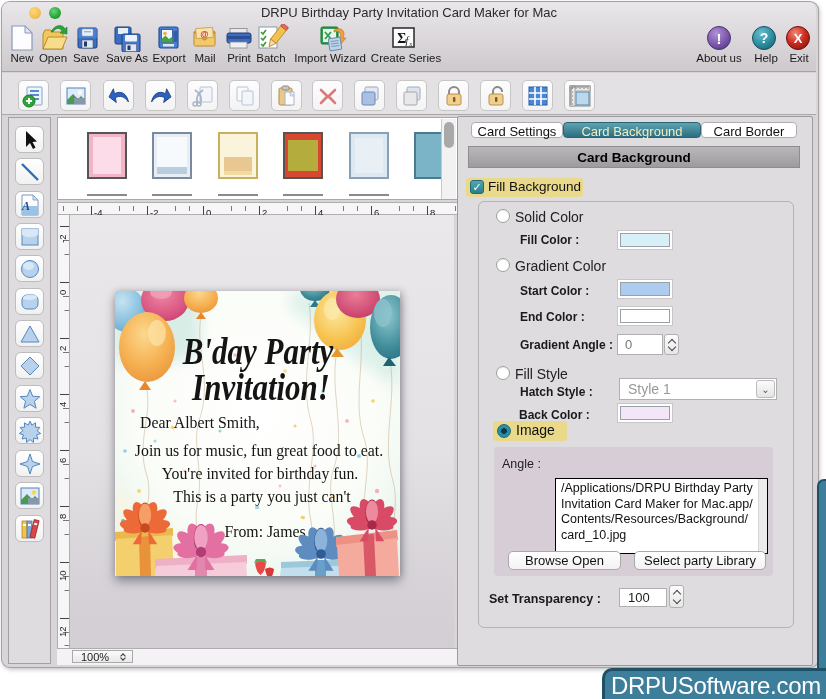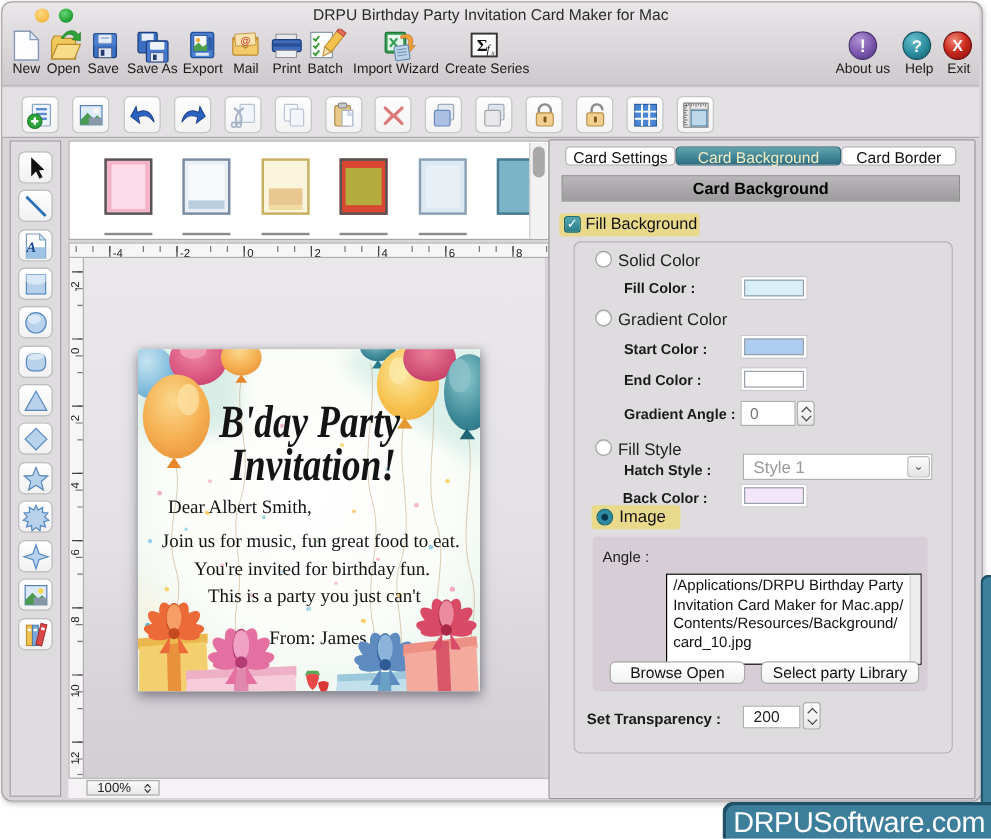--- a/index.html
+++ b/index.html
@@ -693,21 +693,21 @@
         <div style="position:absolute;left:4px;top:3px;width:14px;height:14px;border-radius:50%;background:radial-gradient(circle at 50% 50%, #0a3a50 0%, #0a3a50 30%, #2e8ca0 38%, #2e8ca0 100%);border:1px solid #1f6b77;"></div>
         <div style="position:absolute;left:23px;top:1px;font-size:14px;color:#111;">Image</div>
       </div>
       <div id="pathbox">
         <div style="position:absolute;left:8px;top:10px;font-size:12.5px;color:#222;">Angle :</div>
         <div id="pathta">/Applications/DRPU Birthday Party<br>Invitation Card Maker for Mac.app/<br>Contents/Resources/Background/<br>card_10.jpg<div class="gut"></div></div>
         <div class="pbtn" style="left:14px;top:104px;width:113px;">Browse Open</div>
         <div class="pbtn" style="left:140px;top:104px;width:132px;">Select party Library</div>
       </div>
       <div class="flabel" style="left:31px;top:475px;font-size:12.5px;">Set Transparency :</div>
-      <div class="numbox" style="left:161px;top:471px;width:48px;height:19px;line-height:18px;padding-left:8px;color:#222;">200</div>
+      <div class="numbox" style="left:161px;top:471px;width:48px;height:19px;line-height:18px;padding-left:8px;color:#222;">100</div>
       <div class="spin" style="left:211px;top:468px;height:23px;"></div>
     </div>
   </div>
   <div id="wmside"></div>
   <div id="wmbar">
       <div id="wmtext">DRPUSoftware.com</div>
     </div>
 </div>
 
 </body></html>

